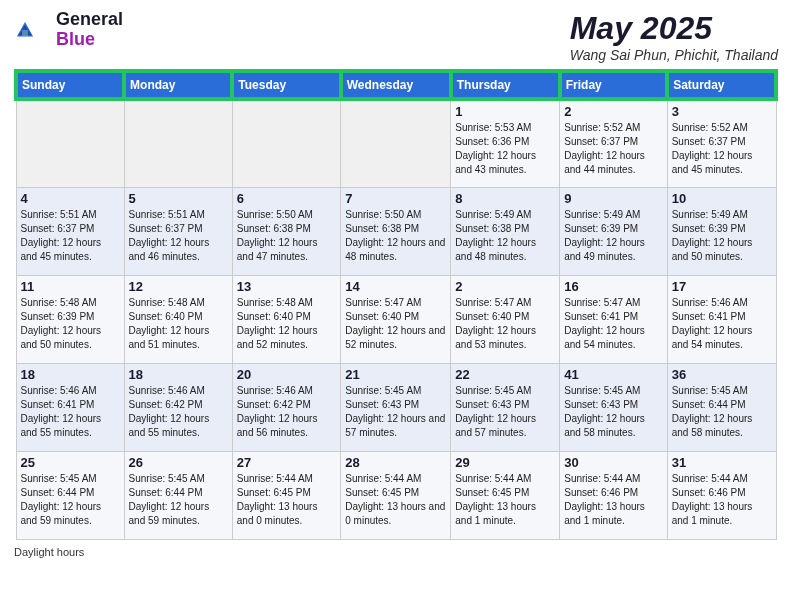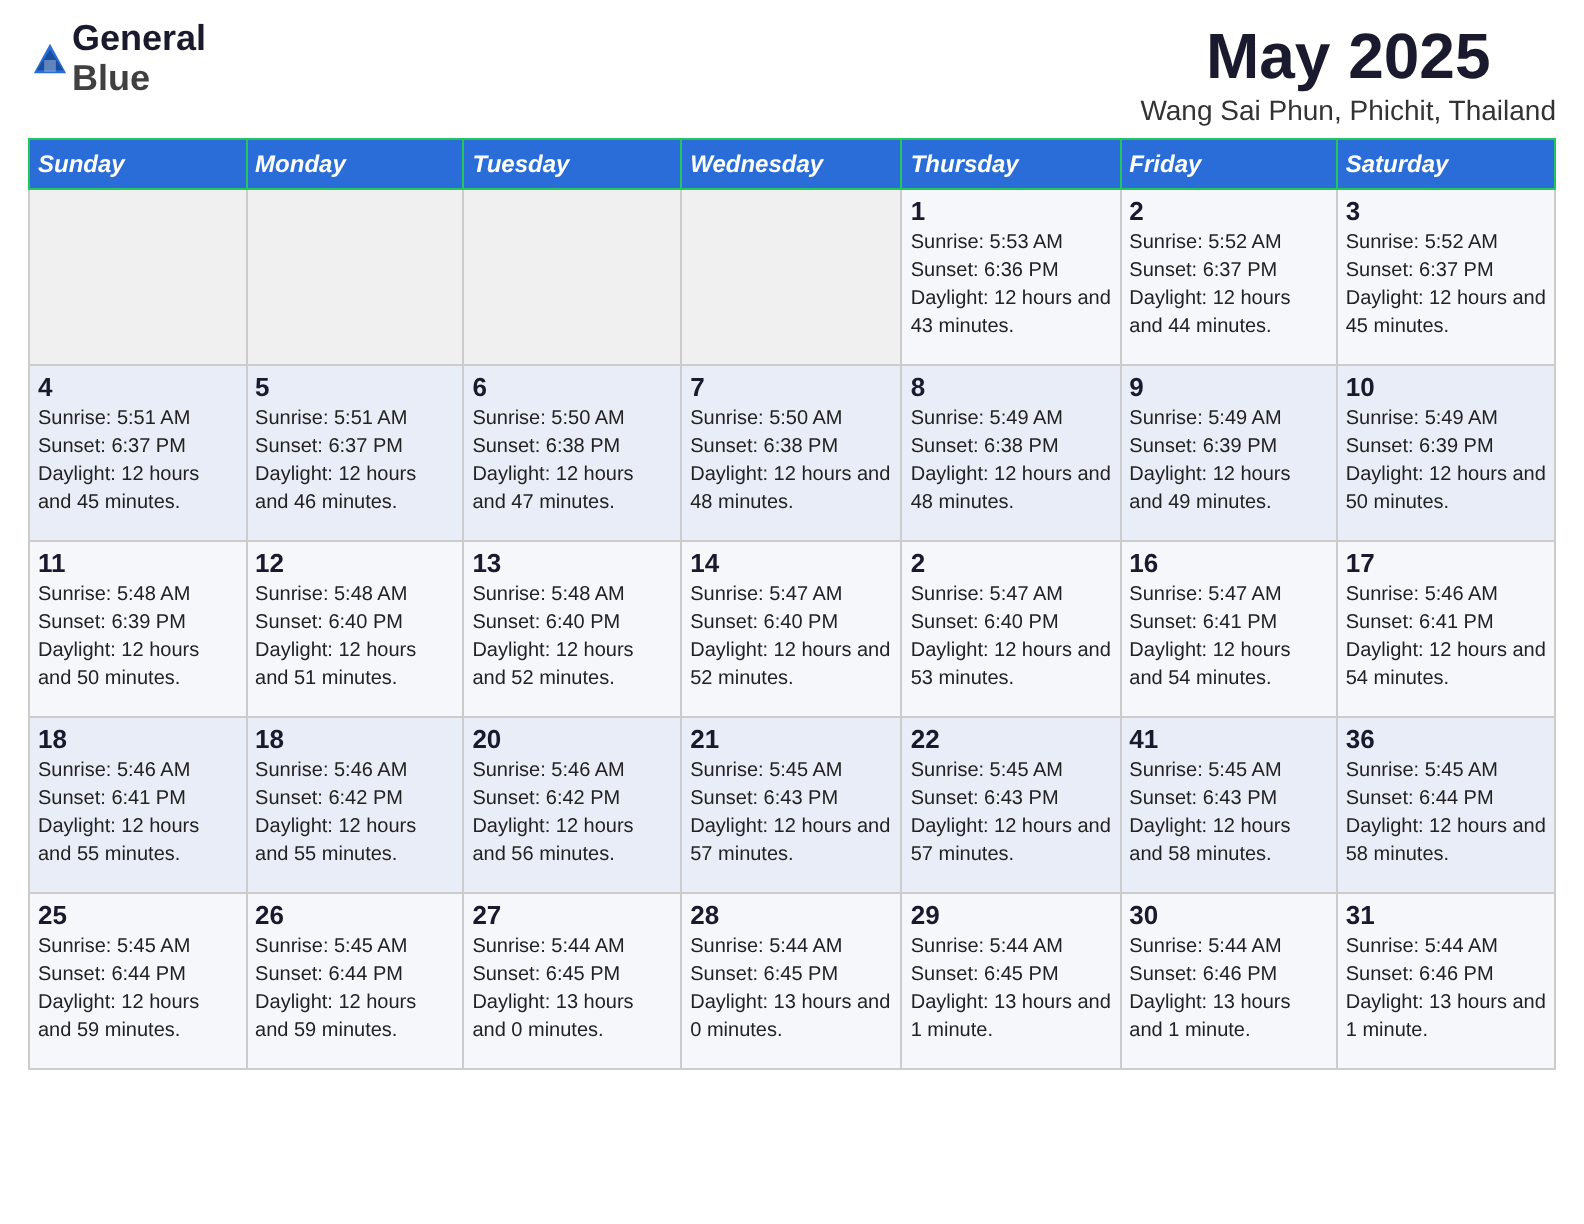--- a/index.html
+++ b/index.html
@@ -18,35 +18,36 @@
     }
     .header {
       display: flex;
       justify-content: space-between;
       align-items: flex-start;
       margin-bottom: 6px;
     }
     .logo {
       display: flex;
       align-items: center;
-      gap: 0;
+      gap: 20px;
     }
     .logo-text {
       font-size: 18px;
       font-weight: bold;
       line-height: 1.1;
     }
     .logo-general { color: #1a1a2e; }
-    .logo-blue { color: #404040; }
+    .logo-blue { color: #a21caf; }
     .logo-icon {
       width: 22px;
       height: 22px;
     }
     .title-block {
-      text-align: center;
+      text-align: left;
+      font-style: italic;
     }
     .month-title {
       font-size: 32px;
       font-weight: bold;
       color: #1a1a2e;
     }
     .subtitle {
       font-size: 14px;
       color: #333;
     }
@@ -55,22 +56,21 @@
       border-collapse: collapse;
       font-size: 10.5px;
     }
     .calendar thead th {
       background: #2a6dd9;
       color: #fff;
       padding: 5px 4px;
       text-align: left;
       font-size: 12px;
       font-weight: bold;
-      border: 1px solid #22c55e;
-      font-style: italic;
+      border: 4px solid #22c55e;
     }
     .calendar tbody td {
       vertical-align: top;
       border: 1px solid #ccc;
       padding: 3px 4px;
       width: 113px;
       min-height: 80px;
       height: 88px;
     }
     .calendar tbody tr:nth-child(odd) td {
@@ -268,13 +268,16 @@
             <div class="day-info">Sunrise: 5:44 AM<br>Sunset: 6:46 PM<br>Daylight: 13 hours and 1 minute.</div>
           </td>
           <td>
             <div class="day-num">31</div>
             <div class="day-info">Sunrise: 5:44 AM<br>Sunset: 6:46 PM<br>Daylight: 13 hours and 1 minute.</div>
           </td>
         </tr>
       </tbody>
   </table>
 
+  <div class="footer">
+    <span>Daylight hours</span>
+  </div>
 </div>
 
 </body></html>

